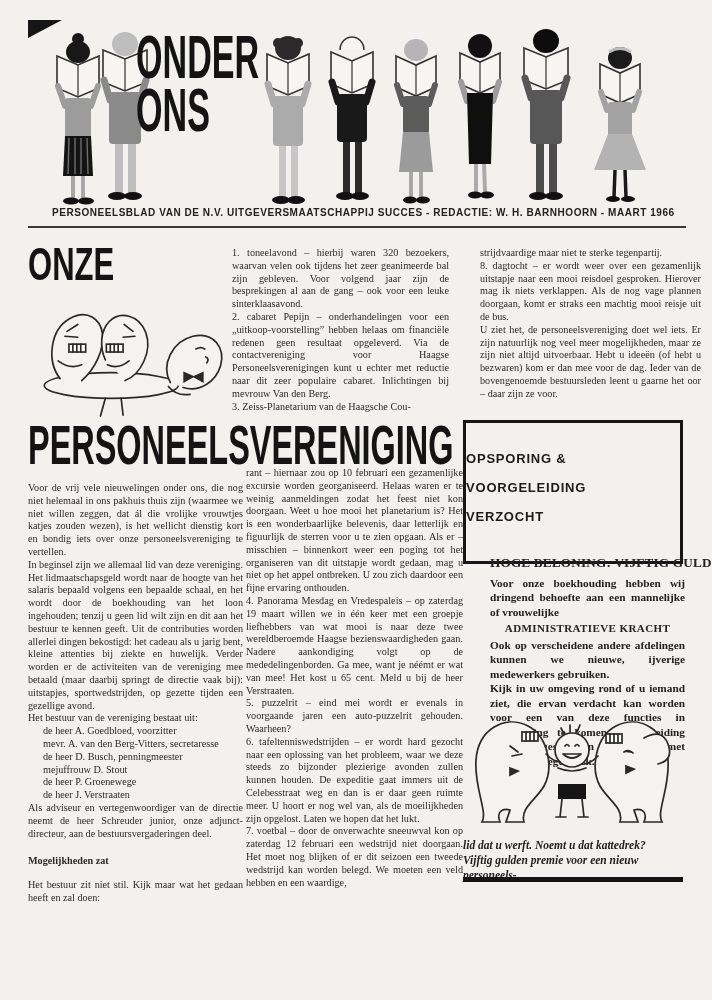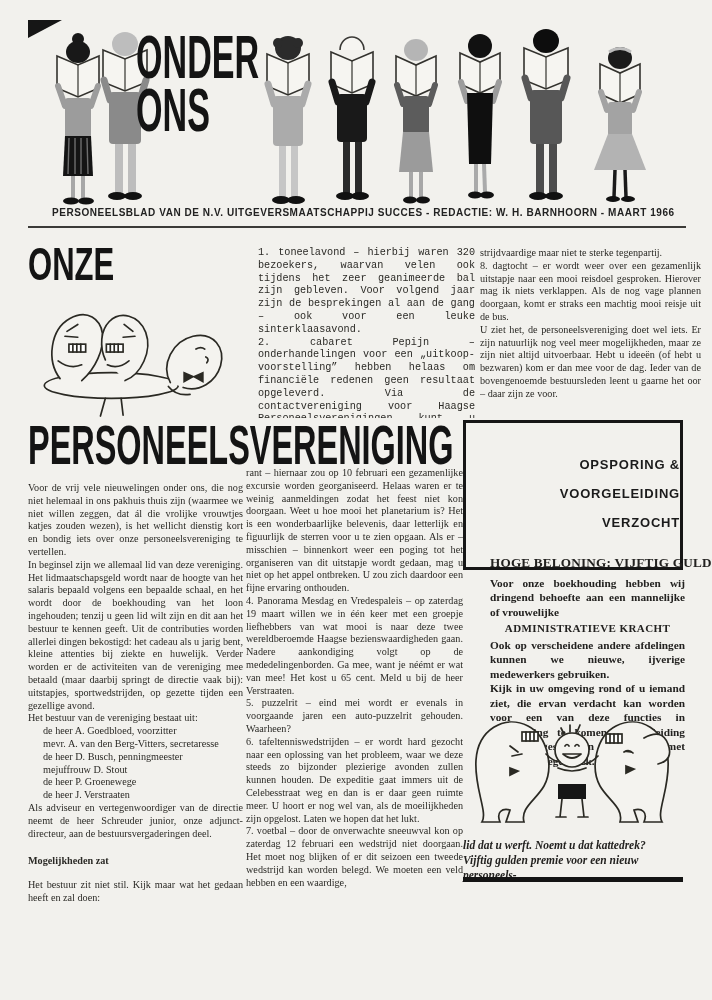--- a/index.html
+++ b/index.html
@@ -19,30 +19,30 @@
   
   .onze{left:28px;top:236px;font-family:"Liberation Sans",sans-serif;font-weight:700;
         font-size:47px;color:#141414;transform:scaleX(.66);transform-origin:left top;white-space:nowrap;}
   .onze-cartoon{left:30px;top:290px;width:198px;height:128px;}
   .headline{left:28px;top:413px;font-family:"Liberation Sans",sans-serif;font-weight:700;
         font-size:55px;color:#141414;transform:scaleX(.59);transform-origin:left top;white-space:nowrap;}
   
   .bodytext{font-size:10.2px;line-height:12.8px;text-align:justify;}
   .bodytext p{margin:0;}
   .col1{left:28px;top:482px;width:215px;}
-  .col2a{left:258px;top:247px;width:217px;height:171px;overflow:hidden;font-family:Liberation Mono, monospace;}
+  .col2a{left:232px;top:247px;width:217px;height:171px;overflow:hidden;}
   .col2b{left:246px;top:467px;width:217px;}
   .col3a{left:480px;top:247px;width:221px;height:171px;overflow:hidden;}
   .board{margin:0;padding:0;list-style:none;}
   .board li{padding-left:15px;text-align:left;}
   .subhead{font-weight:700;margin-top:15px !important;margin-bottom:11px !important;text-align:left;}
   
-  .adbox{left:463px;top:420px;width:214px;height:117px;border:3px solid #161616;text-align:right;
+  .adbox{left:463px;top:420px;width:214px;height:117px;border:3px solid #161616;text-align:left;
         font-family:"Liberation Sans",sans-serif;font-weight:700;font-size:13px;letter-spacing:.8px;
-        color:#1b1b1b;padding-top:27px;}
+        color:#1b1b1b;padding-top:21px;}
   .adbox div{line-height:29px;}
   .reward{left:463px;top:556px;width:222px;font-weight:700;font-size:11.3px;line-height:14.5px;
         text-align:justify;color:#232220;}
   .reward .rhead{font-size:13.2px;letter-spacing:.2px;margin:0 0 5px 0;white-space:nowrap;}
   .reward p{margin:0;padding-left:27px;}
   .reward .role{text-align:center;font-size:11px;letter-spacing:.4px;margin:2px 0 2px 0;}
   .recruit-cartoon{left:466px;top:708px;width:212px;height:126px;}
   .caption{left:463px;top:838px;width:222px;font-style:italic;font-weight:700;font-size:11.5px;
         line-height:15px;color:#232220;}
   .rule-thick{left:463px;top:877px;width:220px;height:5px;background:#141414;}

